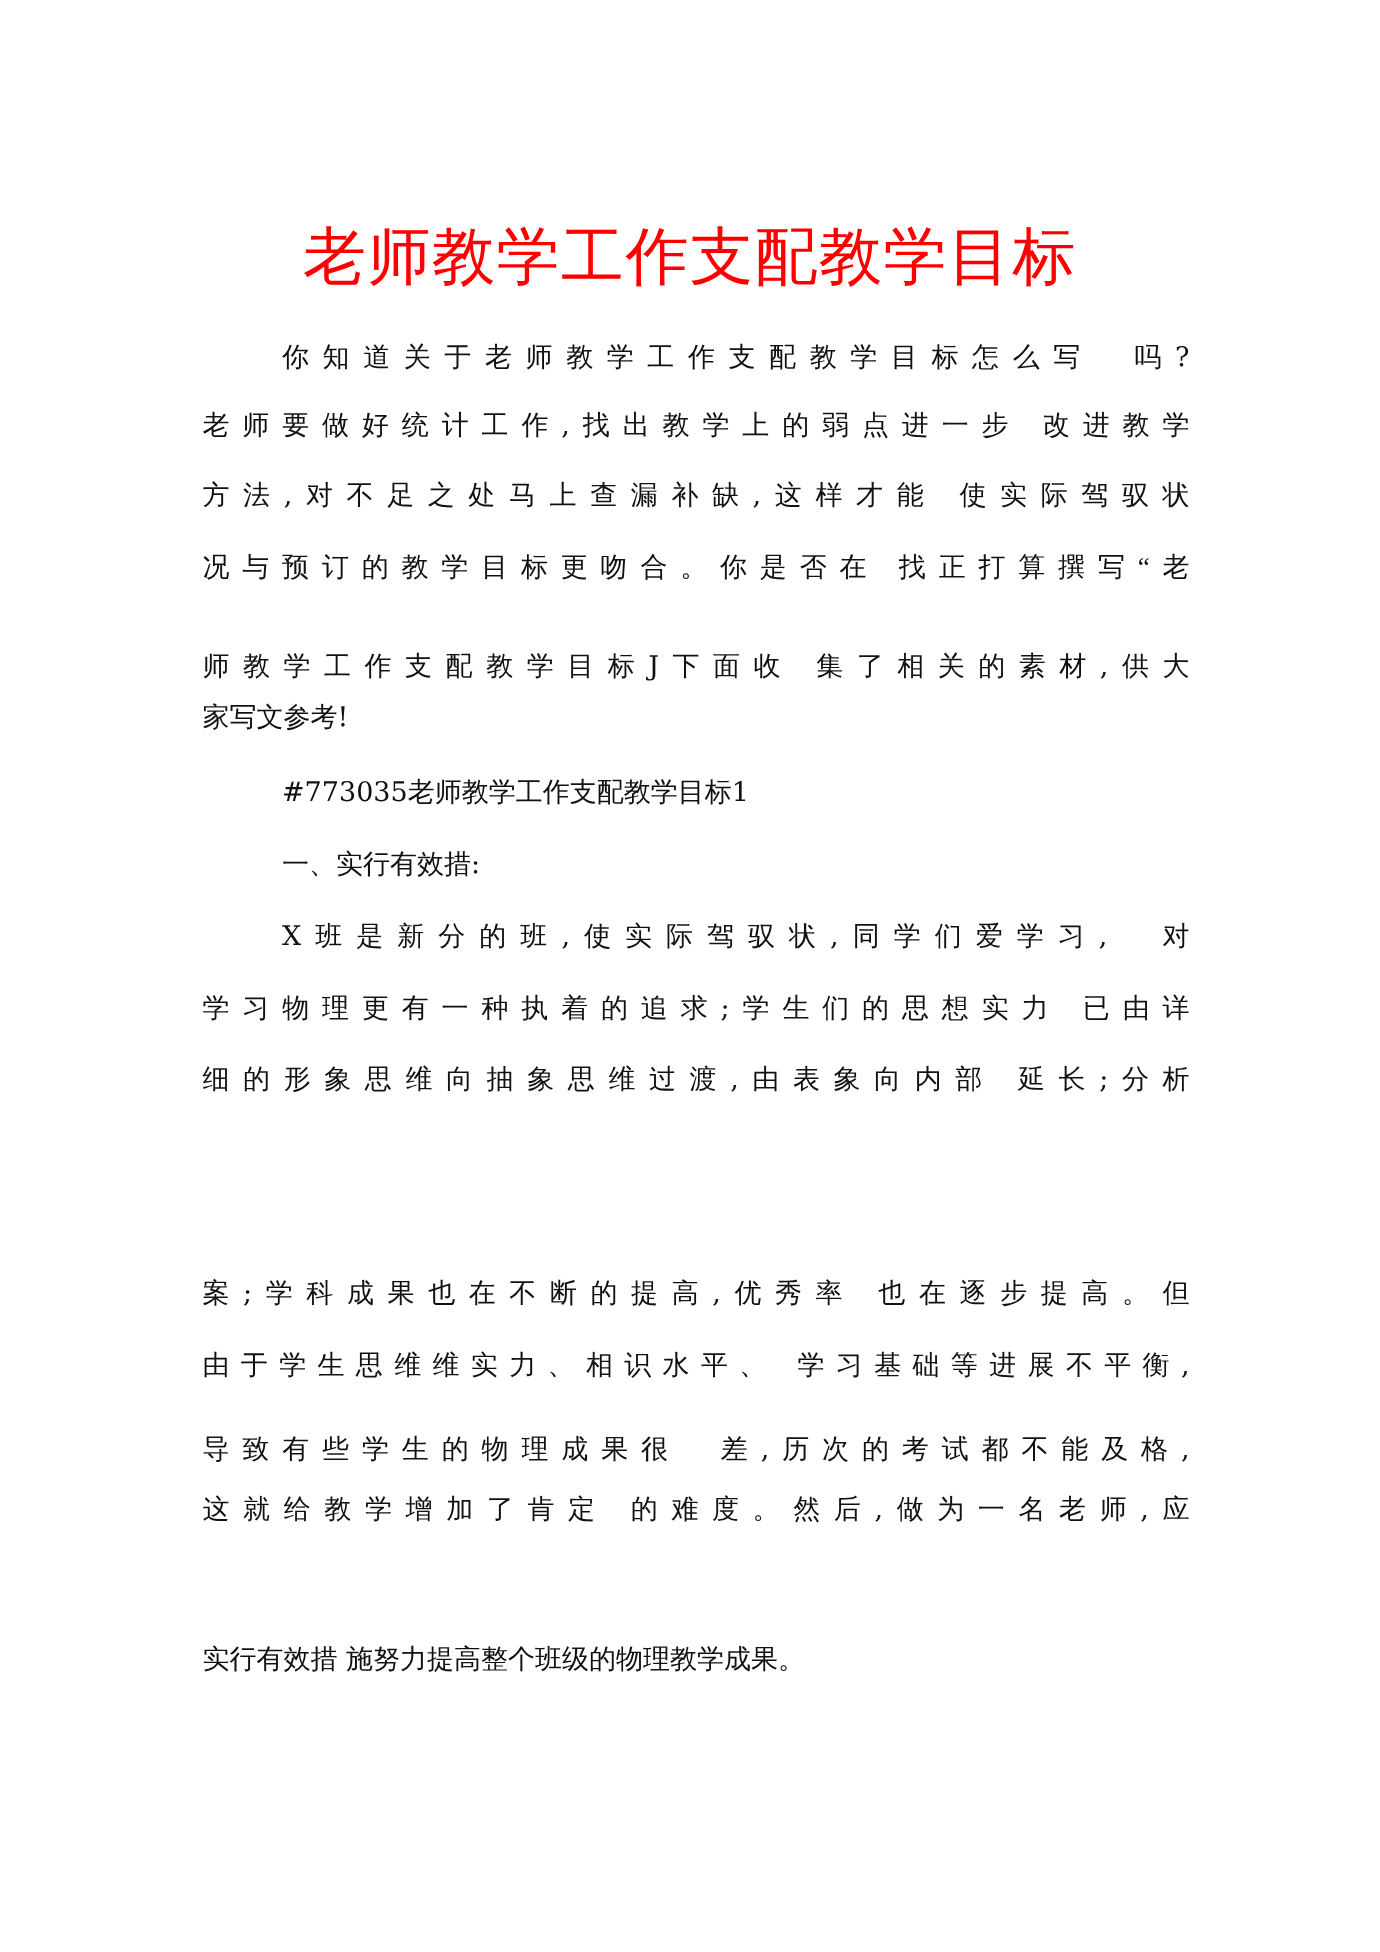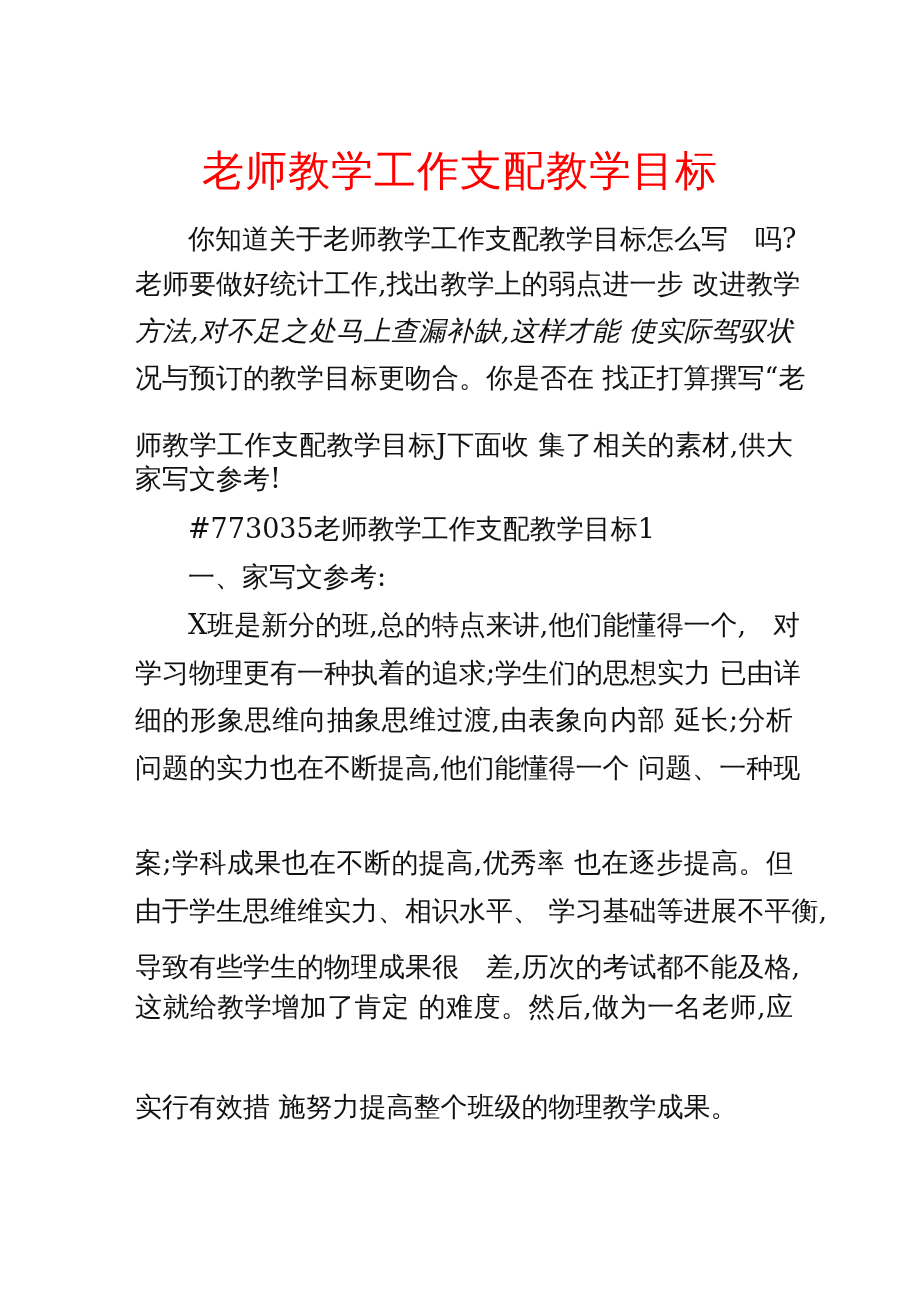--- a/index.html
+++ b/index.html
@@ -32,21 +32,21 @@
       text-align: center;
       font-size: 42px;
       line-height: 56px;
       color: #ff0000;
       letter-spacing: 1px;
     }
     .line {
       position: absolute;
       left: 135px;
       width: 658px;
-      font-size: 27px;
+      font-size: 18px;
       line-height: 34px;
       white-space: nowrap;
       text-align: justify;
       text-align-last: justify;
       color: #111111;
     }
     .line.indent {
       left: 188px;
       width: 605px;
     }
@@ -59,33 +59,32 @@
   </style>
 </head>
 <body>
 
 <div class="page">
 
   <div class="title">老师教学工作支配教学目标</div>
 
   <div class="line indent" style="top:222px;">你知道关于老师教学工作支配教学目标怎么写　吗?</div>
   <div class="line" style="top:267px;">老师要做好统计工作,找出教学上的弱点进一步 改进教学</div>
-  <div class="line" style="top:314px;font-style:italic;">方法,对不足之处马上查漏补缺,这样才能 使实际驾驭状</div>
-  <div class="line" style="top:361px;">况与预订的教学目标更吻合。你是否在 找正打算撰写“老</div>
+  <div class="line" style="top:314px;">方法,对不足之处马上查漏补缺,这样才能 使实际驾驭状</div>
+  <div class="line" style="top:361px;font-family:Liberation Serif, serif;">况与预订的教学目标更吻合。你是否在 找正打算撰写“老</div>
   <div class="line" style="top:412px;margin-top:16px;">师教学工作支配教学目标J下面收 集了相关的素材,供大</div>
   <div class="line last" style="top:462px;">家写文参考!</div>
 
   <div class="line indent heading" style="top:512px;">#773035老师教学工作支配教学目标1</div>
 
-  <div class="line indent heading" style="top:560px;">一、家写文参考:</div>
+  <div class="line indent heading" style="top:560px;">一、实行有效措:</div>
 
-  <div class="line indent" style="top:608px;">X班是新分的班,总的特点来讲,他们能懂得一个,　对</div>
+  <div class="line indent" style="top:608px;">X班是新分的班,使实际驾驭状,同学们爱学习,　对</div>
   <div class="line" style="top:656px;">学习物理更有一种执着的追求;学生们的思想实力 已由详</div>
   <div class="line" style="top:703px;">细的形象思维向抽象思维过渡,由表象向内部 延长;分析</div>
-  <div class="line" style="top:751px;">问题的实力也在不断提高,他们能懂得一个 问题、一种现</div>
   <div class="line" style="top:846px;">案;学科成果也在不断的提高,优秀率 也在逐步提高。但</div>
   <div class="line" style="top:894px;">由于学生思维维实力、相识水平、 学习基础等进展不平衡,</div>
   <div class="line" style="top:950px;">导致有些学生的物理成果很　差,历次的考试都不能及格,</div>
   <div class="line" style="top:990px;">这就给教学增加了肯定 的难度。然后,做为一名老师,应</div>
   <div class="line last" style="top:1090px;">实行有效措 施努力提高整个班级的物理教学成果。</div>
 
 
 </div>
 
 </body></html>

